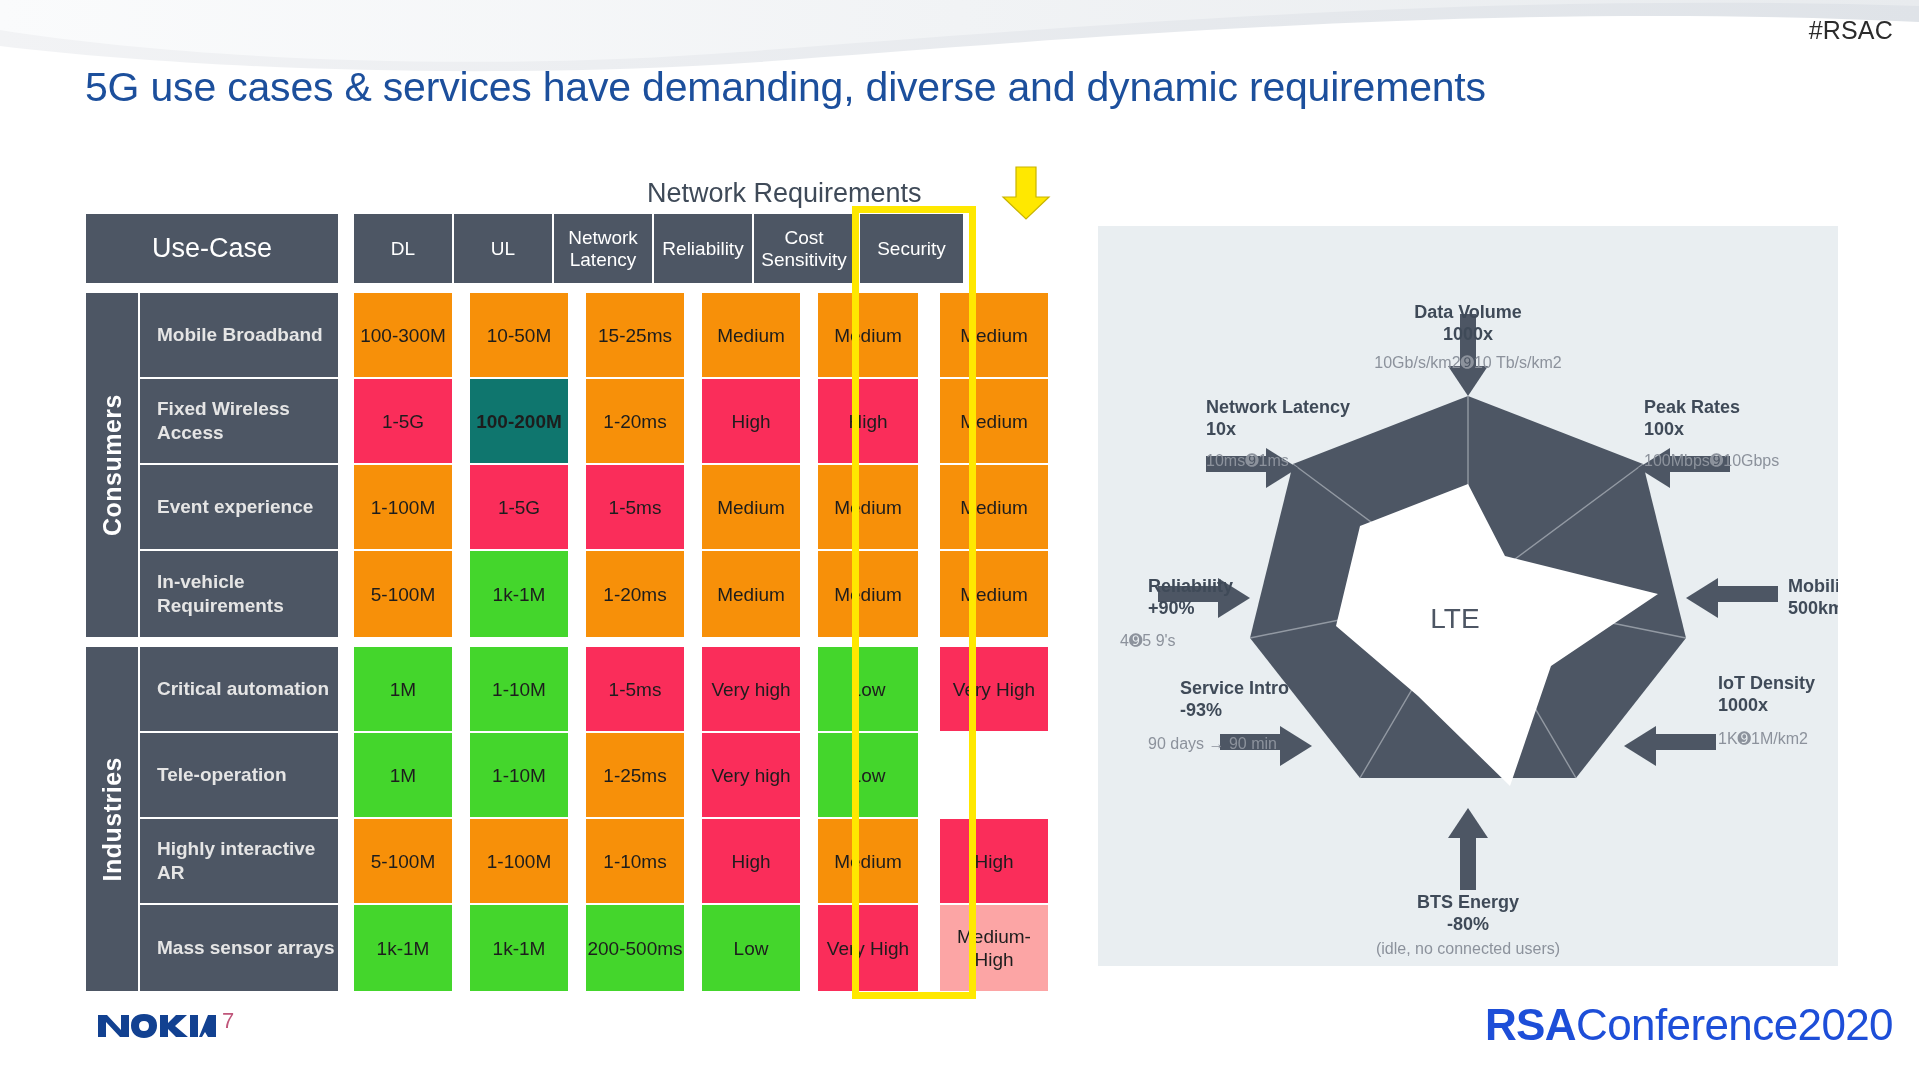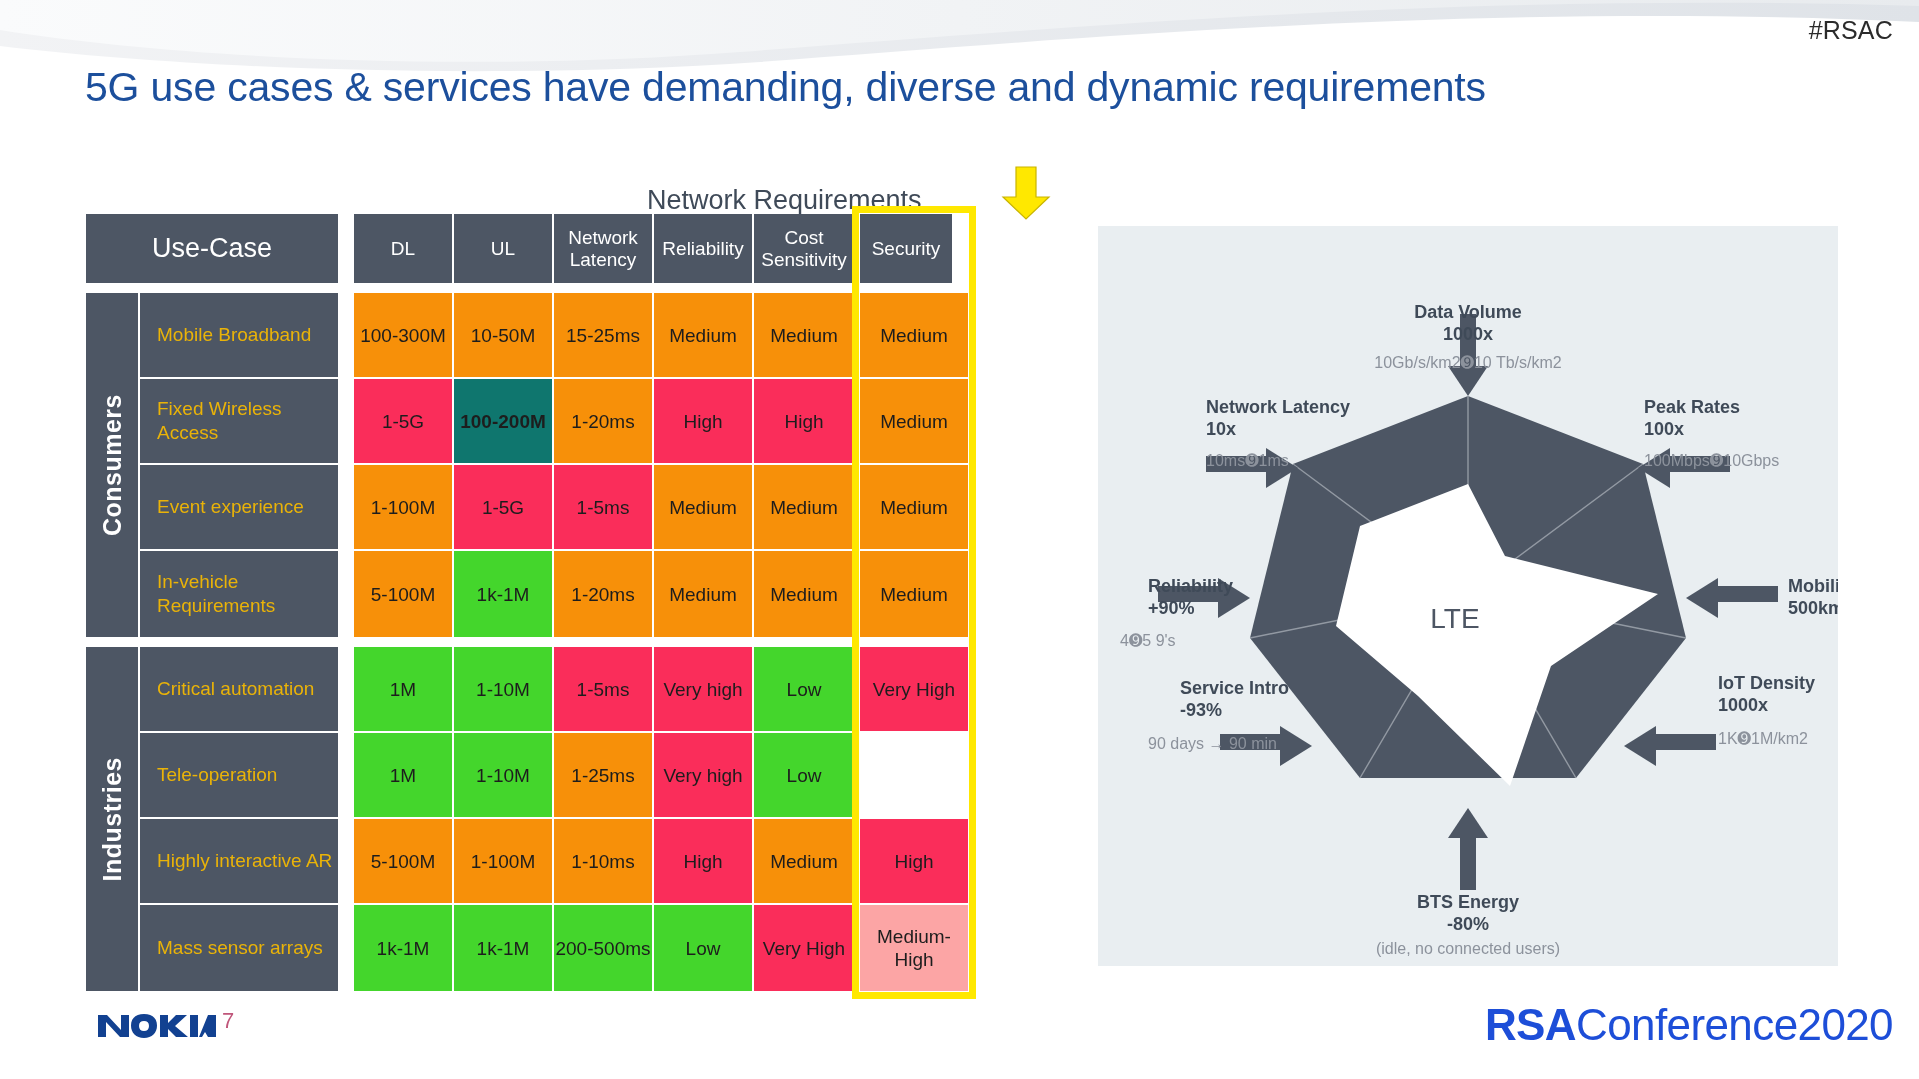--- a/index.html
+++ b/index.html
@@ -20,21 +20,21 @@
     font-size:25px;color:#2b2b2b;letter-spacing:.2px;font-weight:400;
   }
   .slide-title{
     position:absolute;left:85px;top:62px;width:1790px;
     font-size:41px;line-height:50px;color:#1c4f9c;font-weight:400;
     letter-spacing:-.2px;
   }
 
   
   .net-req-label{
-    position:absolute;left:647px;top:185px;
+    position:absolute;left:647px;top:178px;
     font-size:27px;color:#3f4a58;font-weight:400;
   }
   .down-arrow{position:absolute;left:1000px;top:165px;width:52px;height:56px;}
 
   
   .table-wrap{position:absolute;left:86px;top:214px;}
   .grid{position:relative;}
 
   .hdr-row{display:flex;align-items:center;height:69px;}
   .usecase-head{
@@ -42,44 +42,44 @@
     display:flex;align-items:center;justify-content:center;
     font-size:27px;font-weight:400;margin-right:16px;
   }
   .hdr-cell{
     width:100px;height:69px;background:#4d5664;color:#ffffff;
     display:flex;align-items:center;justify-content:center;text-align:center;
     font-size:19px;line-height:22px;font-weight:400;
     border-right:2px solid #ffffff;box-sizing:border-box;
   }
   .hdr-cell.w-last{border-right:none;}
-  .hdr-cell.security-head{width:92px;}
+  .hdr-cell.security-head{width:103px;}
   .sec-head-pad{width:6px;}
 
   .band{display:flex;align-items:stretch;margin-top:10px;}
   .band-label{
     width:52px;background:#4d5664;color:#ffffff;
     display:flex;align-items:center;justify-content:center;
     margin-right:2px;
   }
   .band-label span{
     writing-mode:vertical-rl;transform:rotate(180deg);
     font-size:25px;font-weight:700;letter-spacing:.5px;
   }
   .band-rows{display:flex;flex-direction:column;}
   .row{display:flex;align-items:stretch;height:86px;}
   .row-name{
-    width:198px;background:#4d5664;color:#eab308;
+    width:198px;background:#4d5664;color:#e5e5e5;
     display:flex;align-items:center;
     padding-left:17px;box-sizing:border-box;
-    font-size:19px;line-height:24px;font-weight:400;
+    font-size:19px;line-height:24px;font-weight:700;
     border-bottom:2px solid #ffffff;
   }
   .row:last-child .row-name{border-bottom:none;}
-  .cells{display:flex;margin-left:16px;}
+  .cells{display:flex;margin-left:16px;gap:16px;}
   .cell{
     width:100px;
     display:flex;align-items:center;justify-content:center;text-align:center;
     font-size:19px;line-height:23px;color:#1d1d1d;
     border-right:2px solid #ffffff;border-bottom:2px solid #ffffff;
     box-sizing:border-box;
   }
   .row:last-child .cell{border-bottom:none;}
   .cell.sec{width:108px;border-right:none;margin-left:6px;}
   .cell.cost{border-right:none;}

